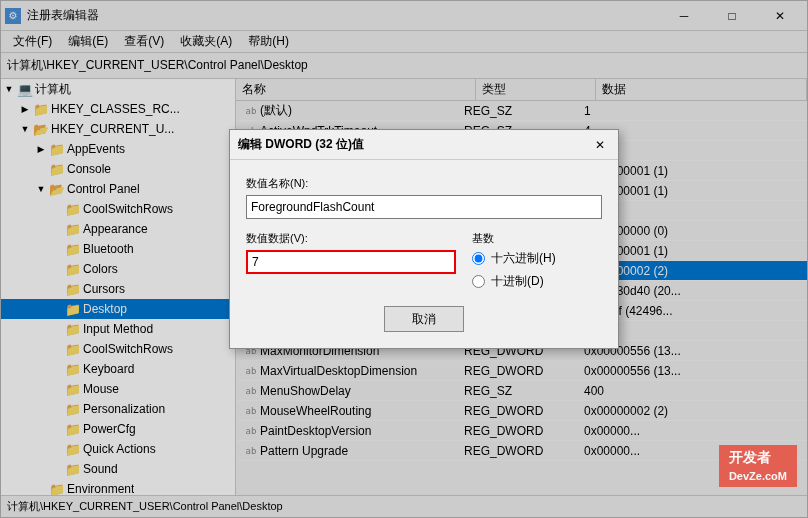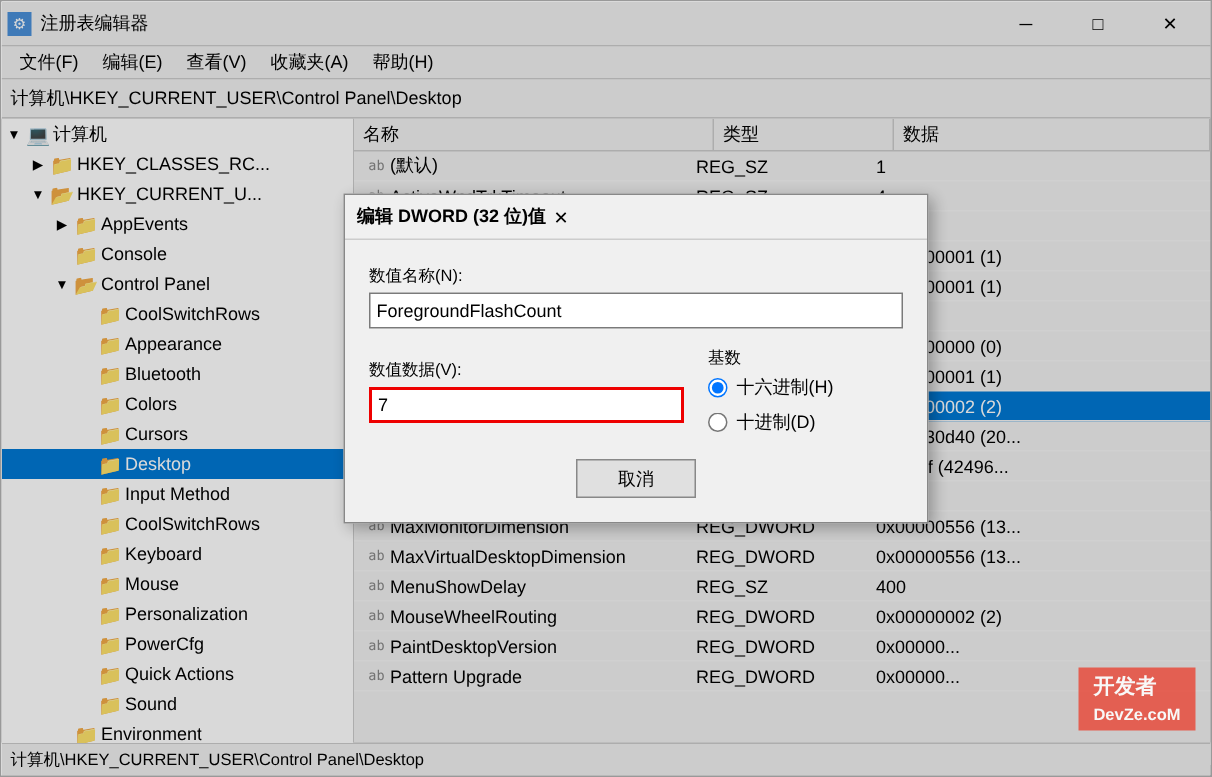--- a/index.html
+++ b/index.html
@@ -237,20 +237,21 @@
       box-shadow: 3px 3px 10px rgba(0,0,0,0.3);
       position: relative;
       top: -20px;
       left: 20px;
     }
     .dialog-title-bar {
       height: 30px;
       background: #f0f0f0;
       display: flex;
       align-items: center;
+      justify-content: space-between;
       padding: 0 8px;
       border-bottom: 1px solid #ccc;
     }
     .dialog-title-text {
       font-size: 12px;
       font-weight: bold;
     }
     .dialog-close-btn {
       width: 20px;
       height: 20px;
@@ -281,21 +282,21 @@
       background: white;
       font-size: 12px;
       font-family: inherit;
       outline: none;
       margin-bottom: 12px;
     }
 
     .form-row {
       display: flex;
       gap: 16px;
-      align-items: center;
+      align-items: flex-start;
     }
 
     .value-section {
       flex: 1;
     }
 
     .value-input-wrapper {
       position: relative;
     }
 

